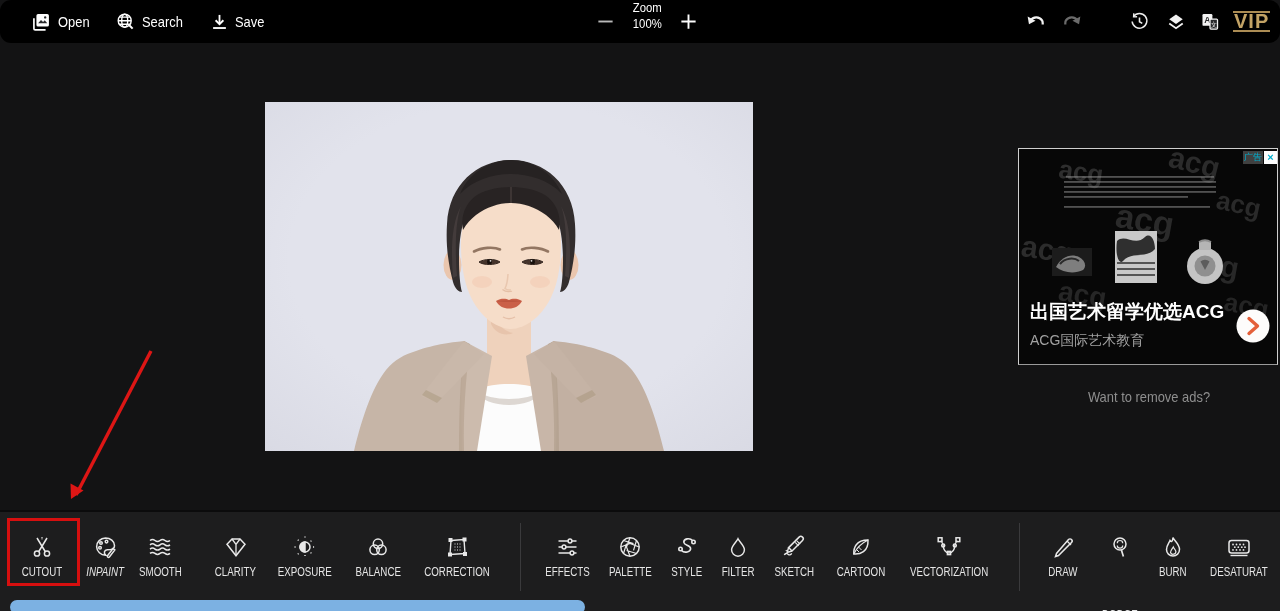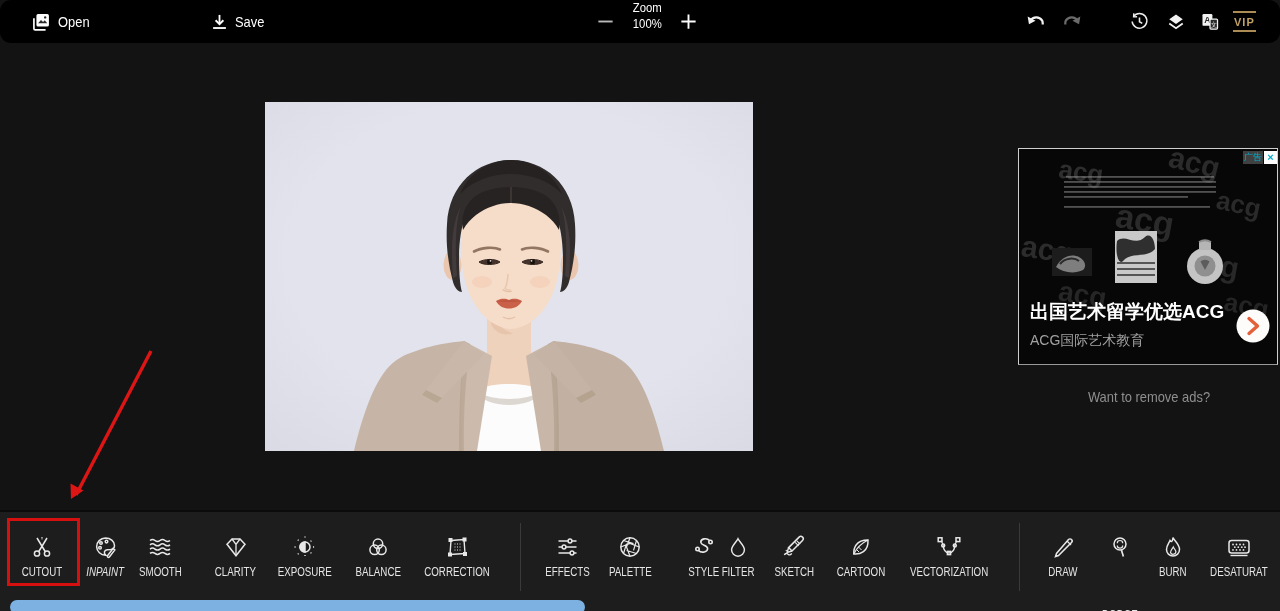--- a/index.html
+++ b/index.html
@@ -131,20 +131,29 @@
 <div id="topbar">
   <div class="tb-item" style="left:31px;">
     <svg width="20" height="20" viewBox="0 0 24 24">
       <path d="M3.5 7.5 V20 a1.5 1.5 0 0 0 1.5 1.5 H17.5" fill="none" stroke="#fff" stroke-width="2"></path>
       <rect x="6.5" y="2.5" width="15" height="15" rx="2" fill="#fff"></rect>
       <path d="M8.5 13.5 L12 9.5 L14.5 12 L16.5 10 L19.5 13.5 Z" fill="#28292b"></path>
       <circle cx="17" cy="6.5" r="1.4" fill="#28292b"></circle>
     </svg>
     <span style="margin-left:7px; display:inline-block; transform:scaleX(0.86); transform-origin:left;">Open</span>
   </div>
+  <div class="tb-item" style="left:116px;">
+    <svg width="19" height="19" viewBox="0 0 24 24" fill="none" stroke="#fff" stroke-width="1.8">
+      <circle cx="11" cy="11" r="8.2"></circle>
+      <ellipse cx="11" cy="11" rx="3.8" ry="8.2"></ellipse>
+      <path d="M3 11 H19 M4.5 6.5 H17.5 M4.5 15.5 H17.5"></path>
+      <path d="M16.5 16.5 L21 21" stroke-width="2.6"></path>
+    </svg>
+    <span style="margin-left:7px; display:inline-block; transform:scaleX(0.86); transform-origin:left;">Search</span>
+  </div>
   <div class="tb-item" style="left:211px;">
     <svg width="17" height="18" viewBox="0 0 24 24" fill="none" stroke="#fff">
       <path d="M12 2 V14" stroke-width="2.6"></path>
       <path d="M6.5 9.5 L12 15 L17.5 9.5" stroke-width="2.6" fill="none"></path>
       <path d="M3 20.5 H21" stroke-width="2.6"></path>
     </svg>
     <span style="margin-left:7px; display:inline-block; transform:scaleX(0.86); transform-origin:left;">Save</span>
   </div>
   <div class="tb-item" style="left:596px;">
     <svg width="19" height="19" viewBox="0 0 24 24">
@@ -186,21 +195,21 @@
     </svg>
   </div>
   <div class="tb-item" style="left:1200px;">
     <svg width="20" height="19" viewBox="0 0 24 24">
       <rect x="2.5" y="2.5" width="12.5" height="15" rx="1.5" fill="#f2f2f2"></rect>
       <text x="8.7" y="13.5" font-size="11" font-weight="bold" fill="#28292b" text-anchor="middle" font-family="Liberation Sans">A</text>
       <rect x="12" y="9" width="9.5" height="12.5" rx="1.2" fill="#28292b" stroke="#f2f2f2" stroke-width="1.6"></rect>
       <text x="16.8" y="18.8" font-size="8.5" fill="#f2f2f2" text-anchor="middle" font-family="Liberation Sans">文</text>
     </svg>
   </div>
-  <div class="tb-item" style="left:1233px; top:11px; height:21px; border-top:2px solid #ab8c54; border-bottom:2px solid #ab8c54; color:#c3a365; font-weight:bold; font-size:11px; letter-spacing:1px; padding:0 1px;">VIP</div>
+  <div class="tb-item" style="left:1233px; top:11px; height:21px; border-top:2px solid #ab8c54; border-bottom:2px solid #ab8c54; color:#c3a365; font-weight:bold; font-size:20px; letter-spacing:1px; padding:0 1px;">VIP</div>
 </div>
 <div id="toolbar"></div>
 <div class="tool" style="left:-18px;">
   <svg width="24" height="24" viewBox="0 0 24 24" fill="none" stroke="#e8e8e8" stroke-width="1.5">
     <path d="M7 3 L15.2 16.5 M17 3 L8.8 16.5"></path>
     <circle cx="7" cy="18.5" r="2.6"></circle>
       <circle cx="17" cy="18.5" r="2.6"></circle>
     <path d="M12 2.2 V4.8" stroke-dasharray="1.2 1.2"></path>
   </svg>
   <span class="lbl">CUTOUT</span>
@@ -268,21 +277,21 @@
   </svg>
   <span class="lbl">EFFECTS</span>
 </div>
 <div class="tool" style="left:570px;">
   <svg width="24" height="24" viewBox="0 0 24 24" fill="none" stroke="#e8e8e8" stroke-width="1.5">
     <circle cx="12" cy="12" r="9.2"></circle>
     <path d="M12 2.8 L8.5 12 L12 21.2 M2.8 12 L12 8.5 L21.2 12 M5.5 5.5 L15.5 8.6 M18.5 18.5 L8.6 15.5 M5.5 18.5 L8.6 8.6 M18.5 5.5 L15.5 15.4" stroke-width="1.2"></path>
   </svg>
   <span class="lbl">PALETTE</span>
 </div>
-<div class="tool" style="left:644px;">
+<div class="tool" style="left:627px;">
   <svg width="24" height="24" viewBox="0 0 24 24" fill="none" stroke="#e8e8e8" stroke-width="1.6">
     <path d="M17.5 5.5 C15 2.5 8.5 3.5 8.8 7.2 C9.1 10.5 15.3 9.8 15.6 13.4 C15.9 17 9.5 18.5 6.5 15.5"></path>
     <circle cx="18.5" cy="7" r="1.7"></circle>
     <circle cx="5.5" cy="14" r="1.7"></circle>
   </svg>
   <span class="lbl">STYLE</span>
 </div>
 <div class="tool" style="left:678px;align-items:center;">
   <svg width="22" height="24" viewBox="0 0 24 24" fill="none" stroke="#e8e8e8" stroke-width="1.6">
     <path d="M12 3 C14 7 19 10.5 19 15 a 7 7 0 0 1 -14 0 C5 10.5 10 7 12 3 Z"></path>

